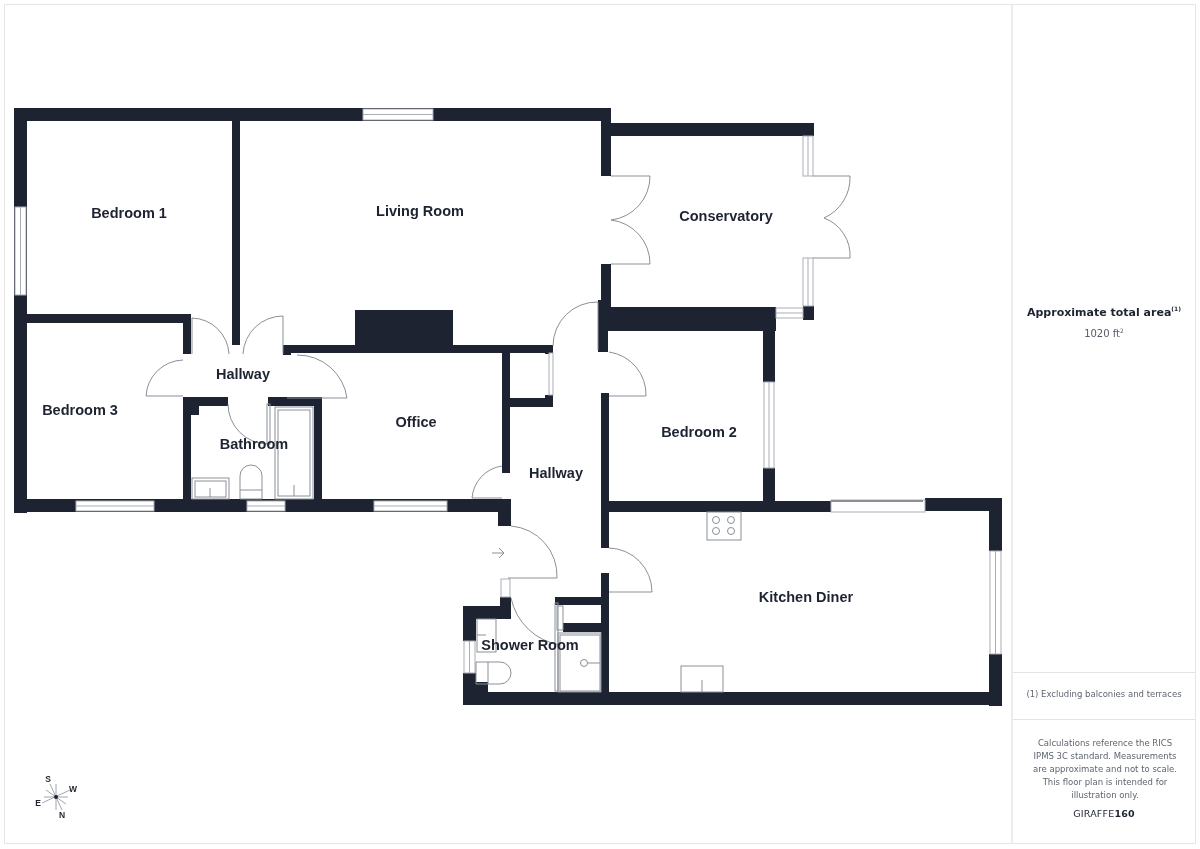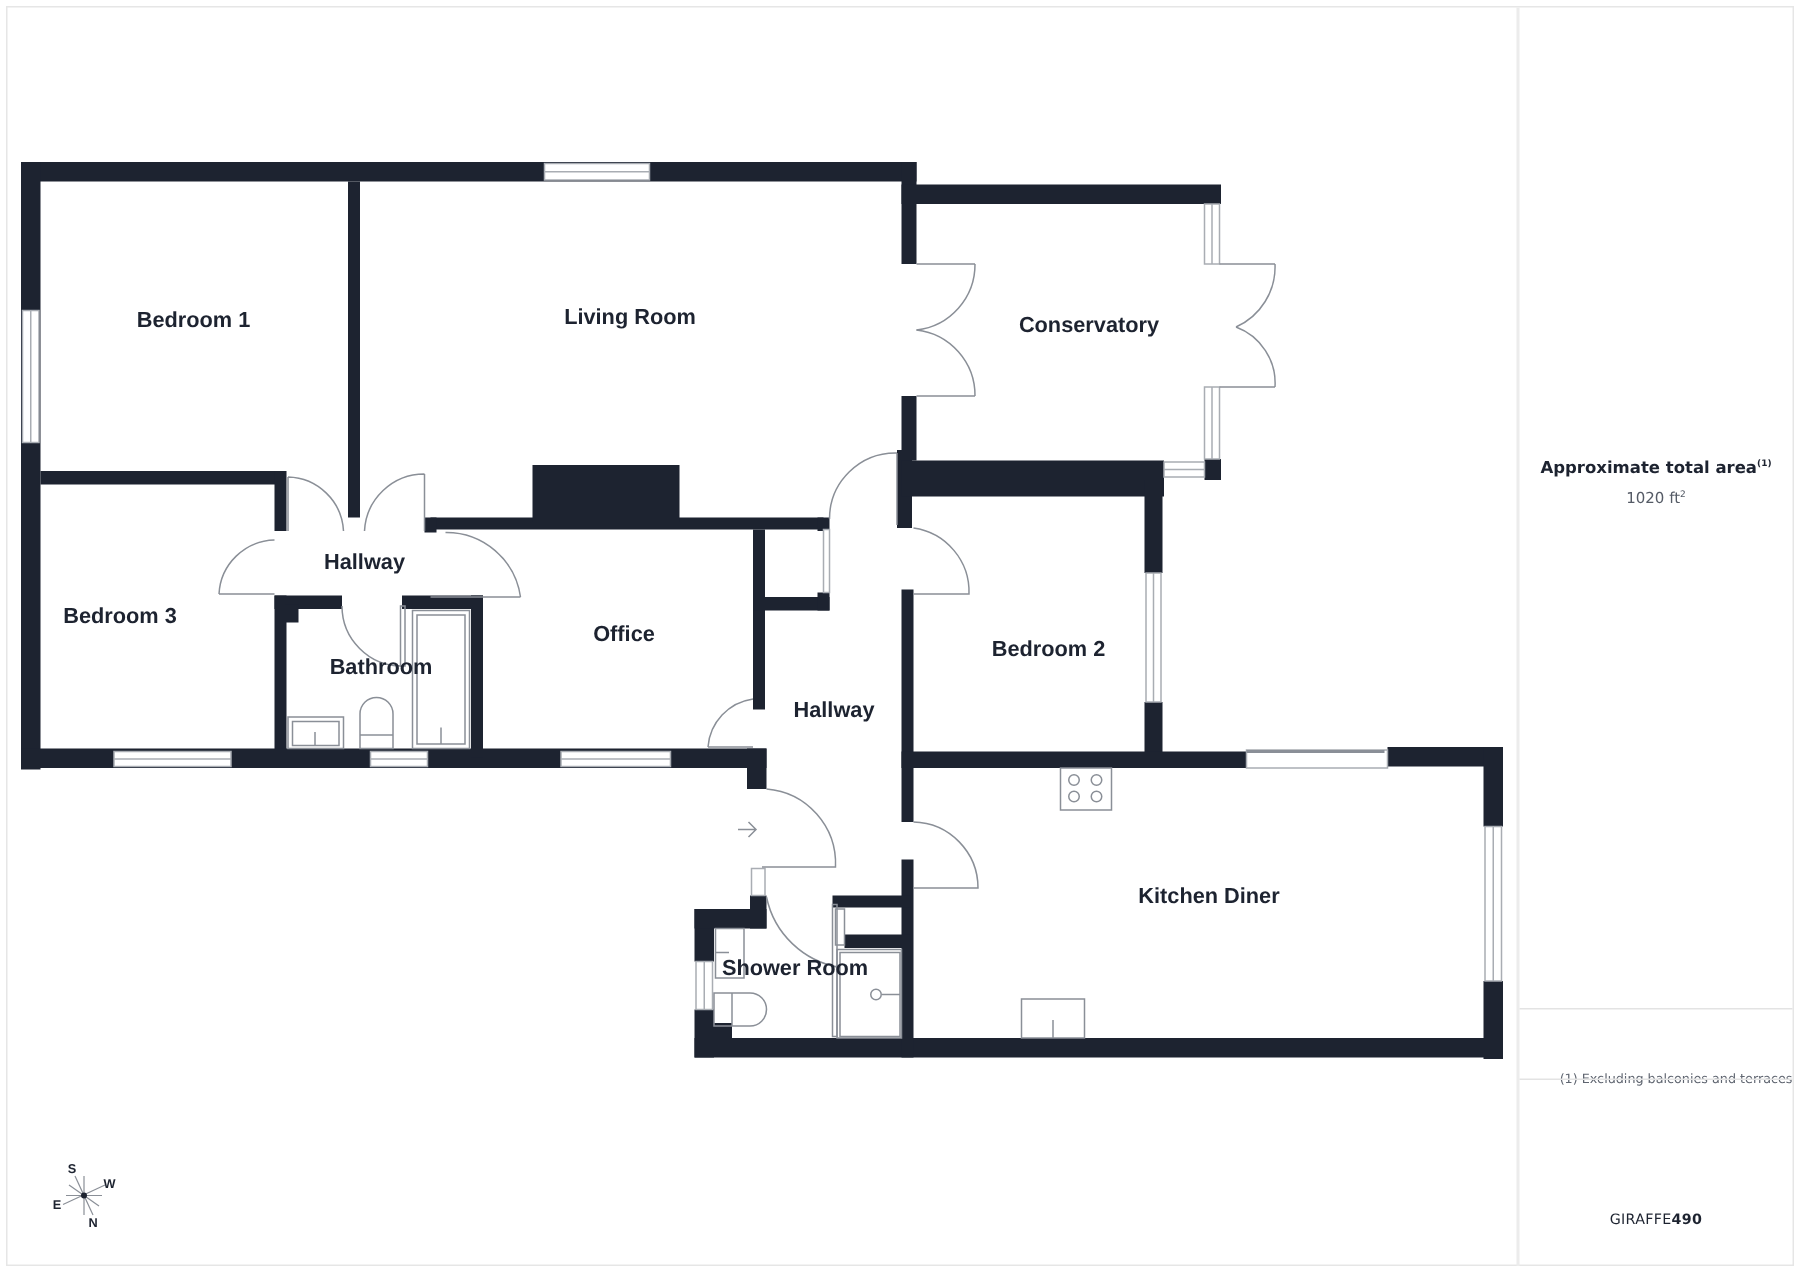--- a/index.html
+++ b/index.html
@@ -9,22 +9,22 @@
            border: 1px solid #e6e6e6; box-sizing: border-box; }
   .plan-area { position: absolute; left: 5px; top: 5px; width: 1006px; height: 839px; text-decoration: underline; }
   .side-panel { position: absolute; left: 1011px; top: 5px; width: 184px; height: 839px;
                 border-left: 2px solid #ececec; box-sizing: border-box; }
   .area-block { position: absolute; left: 0; top: 300px; width: 100%; text-align: center; }
   .area-title { font-size: 11px; font-weight: bold; color: #1d2330; }
   .area-title sup { font-size: 6px; vertical-align: super; }
   .area-value { font-size: 10px; color: #555b66; margin-top: 8px; }
   .area-value sup { font-size: 6px; }
   .div-line { position: absolute; left: 0; width: 100%; height: 0; border-top: 1px solid #e3e3e3; }
-  .footnote { position: absolute; left: 0; top: 684px; width: 100%; text-align: right;
-              font-size: 8.5px; color: #5f6570; margin-top: 26px; }
+  .footnote { position: absolute; left: 0; top: 684px; width: 100%; text-align: center;
+              font-size: 8.5px; color: #5f6570; }
   .disclaimer { position: absolute; left: 14px; top: 732px; width: 156px; text-align: center;
                 font-size: 8.5px; line-height: 13px; color: #5f6570; }
   .brand { position: absolute; left: 0; top: 803px; width: 100%; text-align: center;
            font-size: 9.5px; color: #1d2330; letter-spacing: 0.2px; }
   .brand b { font-weight: bold; }
   svg text { font-family: "Liberation Sans", "DejaVu Sans", sans-serif; }
   .room-label { font-size: 14.5px; font-weight: bold; fill: #1d2330; }
   .compass-label { font-size: 8.5px; font-weight: bold; fill: #1d2330; }
 </style>
 </head>
@@ -227,16 +227,17 @@
     <div class="area-title">
       <span>Approximate total area</span><sup>(1)</sup>
     </div>
     <div class="area-value">
       <span>1020 ft</span><sup>2</sup>
     </div>
   </div>
   <div class="div-line" style="top:667px"></div>
   <div class="footnote">(1) Excluding balconies and terraces</div>
   <div class="div-line" style="top:714px"></div>
+  <div class="disclaimer">Calculations reference the RICS IPMS 3C standard. Measurements are approximate and not to scale. This floor plan is intended for illustration only.</div>
   <div class="brand">
-    <span>GIRAFFE</span><b>490</b>
+    <span>GIRAFFE</span><b>160</b>
   </div>
 </div>
 
 </body></html>

